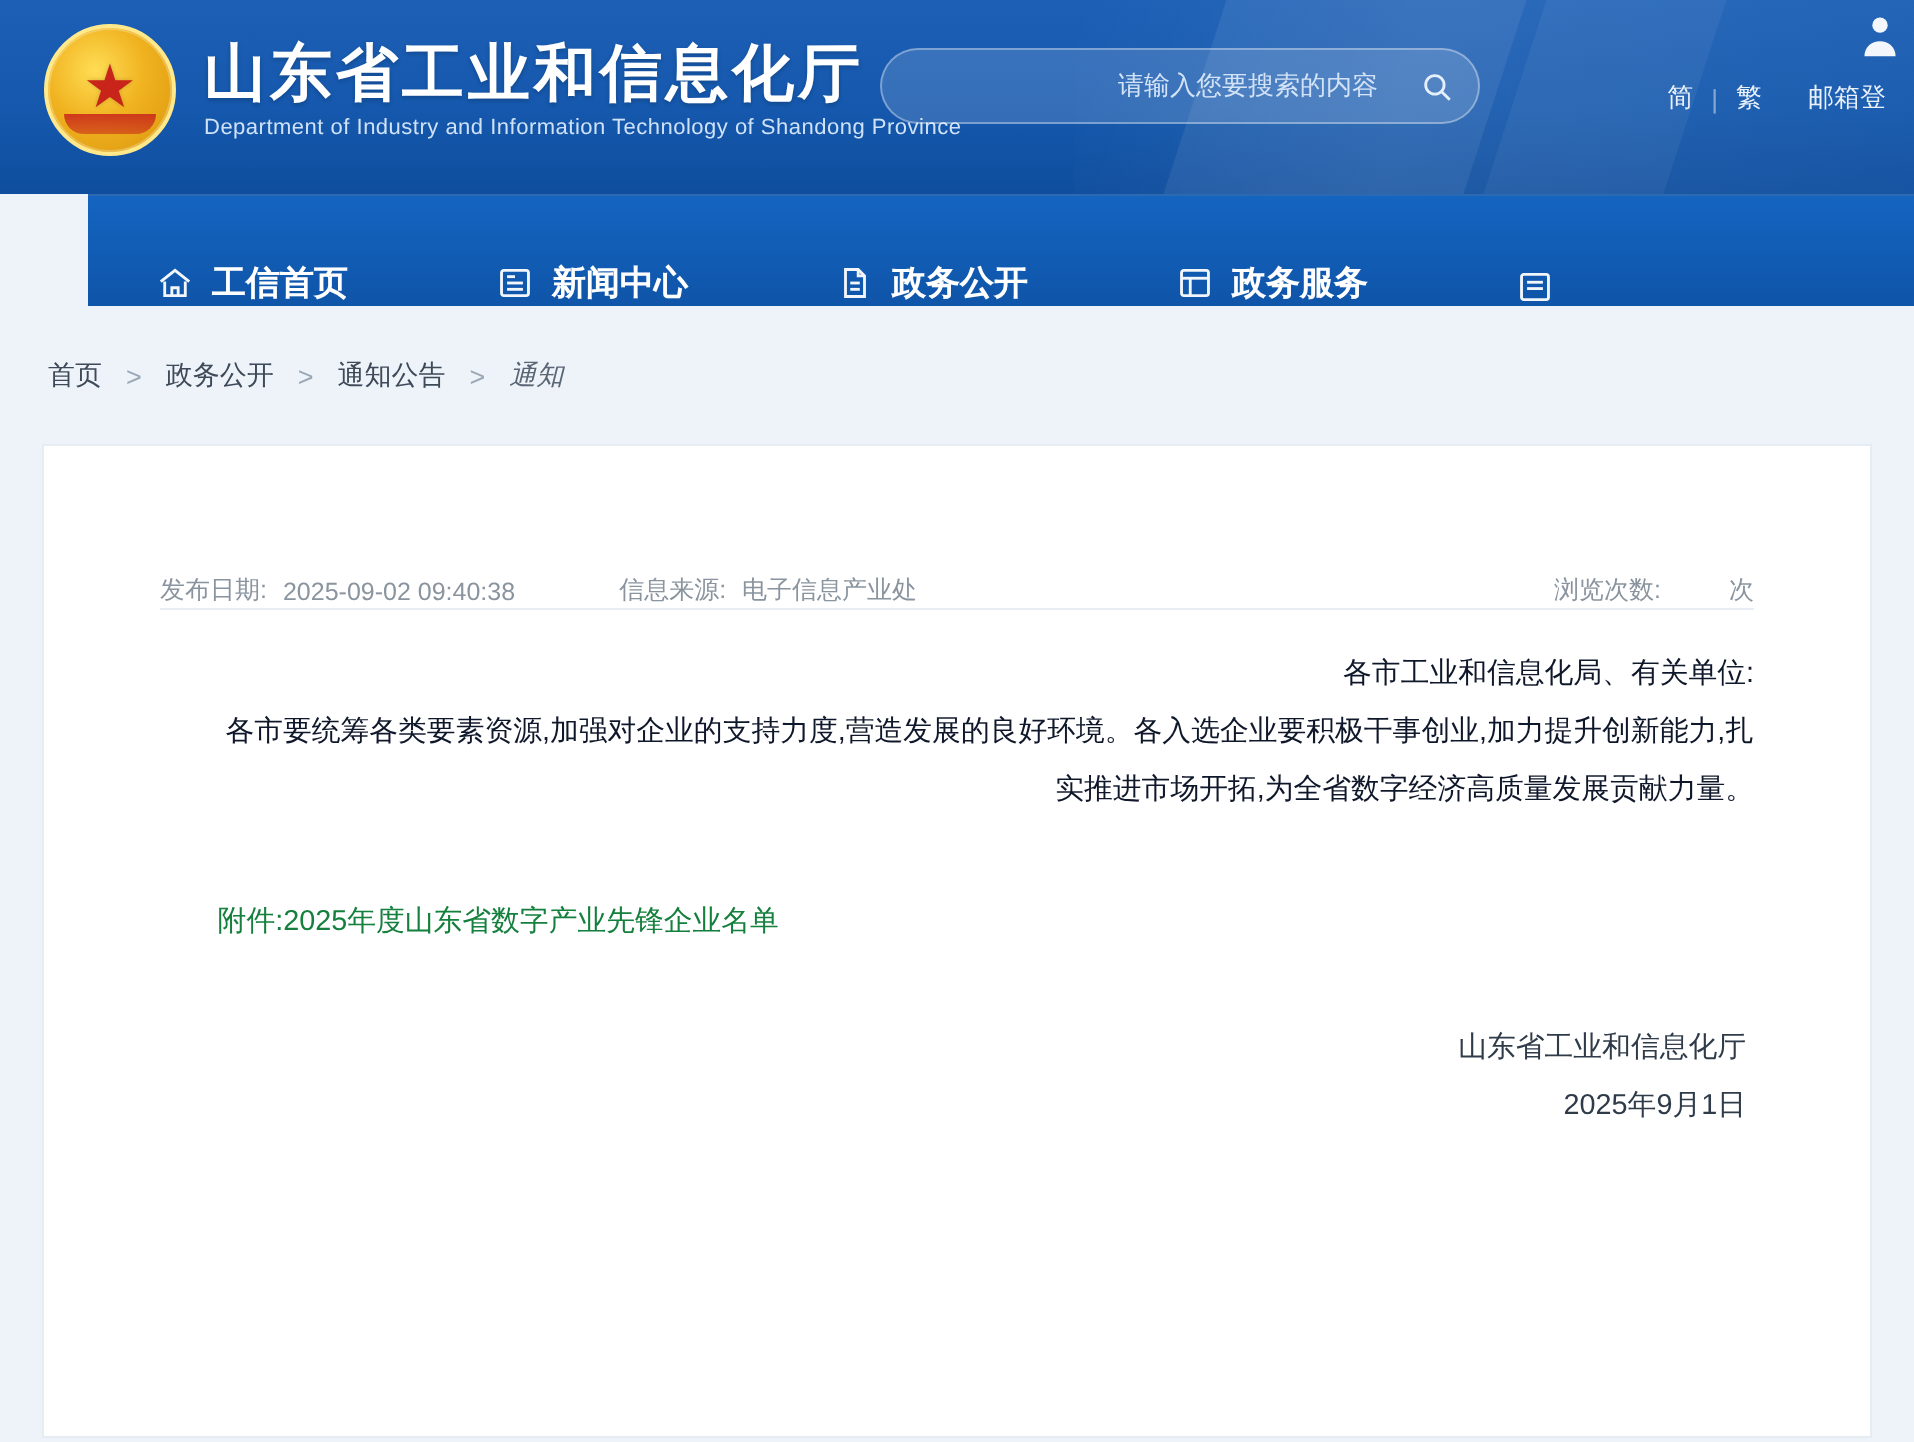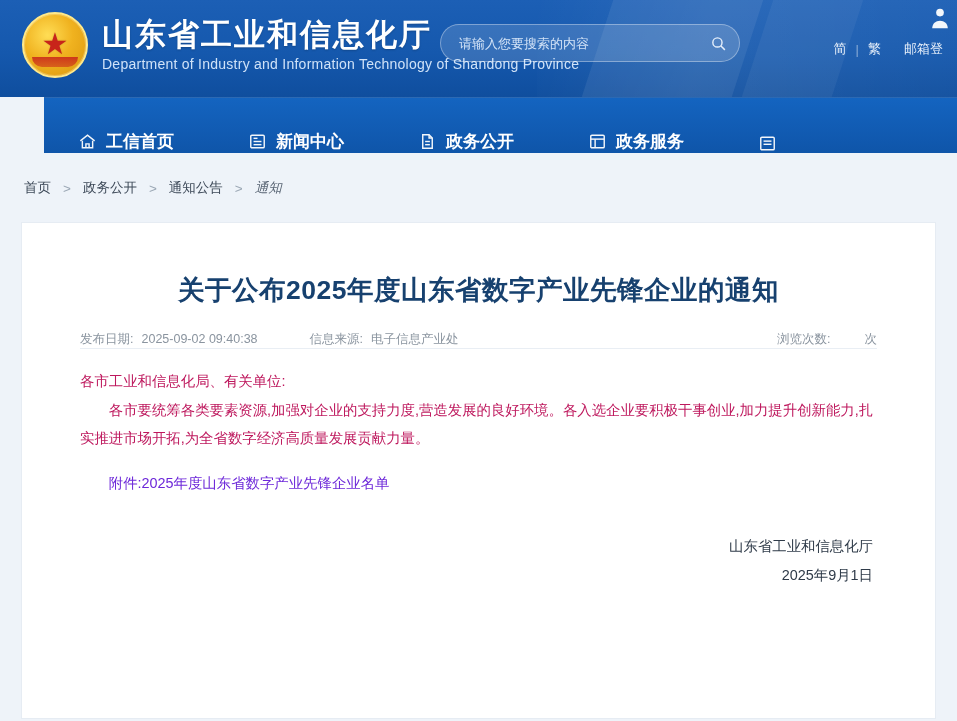--- a/index.html
+++ b/index.html
@@ -79,21 +79,21 @@
     color: #ffffff;
     font-size: 31px;
     font-weight: bold;
     letter-spacing: 2px;
     line-height: 1.12;
     text-shadow: 0 1px 2px rgba(0,0,0,0.2);
     white-space: nowrap;
   }
   .brand-en {
     color: #cfe2f8;
-    font-size: 14px;
+    font-size: 11px;
     letter-spacing: 0.25px;
     margin-top: 4px;
     white-space: nowrap;
   }
 
   .search-box {
     position: absolute;
     left: 440px; top: 24px;
     width: 300px; height: 38px;
     background: rgba(255,255,255,0.14);
@@ -103,21 +103,22 @@
     align-items: center;
   }
   .search-input {
     flex: 1 1 auto;
     background: transparent;
     border: 0;
     outline: none;
     color: #ffffff;
     font-size: 13px;
     padding: 0 8px 0 18px;
-    font-family: Liberation Sans, sans-serif;
+    font-family: Liberation Mono, monospace;
+    text-align: right;
   }
   .search-input::placeholder { color: #d3e3f7; }
   .search-btn {
     flex: 0 0 auto;
     width: 42px; height: 36px;
     border: 0;
     background: transparent;
     cursor: pointer;
     color: #e6f0fc;
     display: flex; align-items: center; justify-content: center;
@@ -210,30 +211,31 @@
     font-size: 12.5px;
     color: #8a949f;
   }
   .meta-date { margin-left: 8px; }
   .meta-src { margin-left: 52px; }
   .meta-views { margin-left: auto; margin-right: 16px; }
 
   .art-body {
     margin-top: 18px;
     font-size: 14.4px;
-    color: #be185d;
+    color: #0f172a;
     line-height: 2.0;
+    text-align: right;
   }
   .art-body p { margin: 0; }
   .art-body p.ind { text-indent: 2em; }
   .att {
-    margin-top: 16px;
+    margin-top: 38px;
     text-indent: 2em;
     font-size: 14.4px;
-    color: #6d28d9;
+    color: #15803d;
     line-height: 2.0;
   }
   .sign {
     margin-top: 34px;
     text-align: right;
     font-size: 14.4px;
     color: #2f3b49;
     line-height: 2.0;
     padding-right: 4px;
   }
@@ -332,21 +334,20 @@
   <a href="#">首页</a>
   <span class="sp">&gt;</span>
   <a href="#">政务公开</a>
   <span class="sp">&gt;</span>
   <a href="#">通知公告</a>
   <span class="sp">&gt;</span>
   <span class="cur">通知</span>
 </div>
 
 <div class="card">
-  <h1 class="art-title">关于公布2025年度山东省数字产业先锋企业的通知</h1>
 
   <div class="art-meta">
     <span>发布日期:</span>
     <span class="meta-date">2025-09-02 09:40:38</span>
     <span class="meta-src">信息来源:</span>
     <span style="margin-left:8px">电子信息产业处</span>
     <span class="meta-views">浏览次数:</span>
     <span></span>
     <span style="margin-left:18px">次</span>
   </div>

